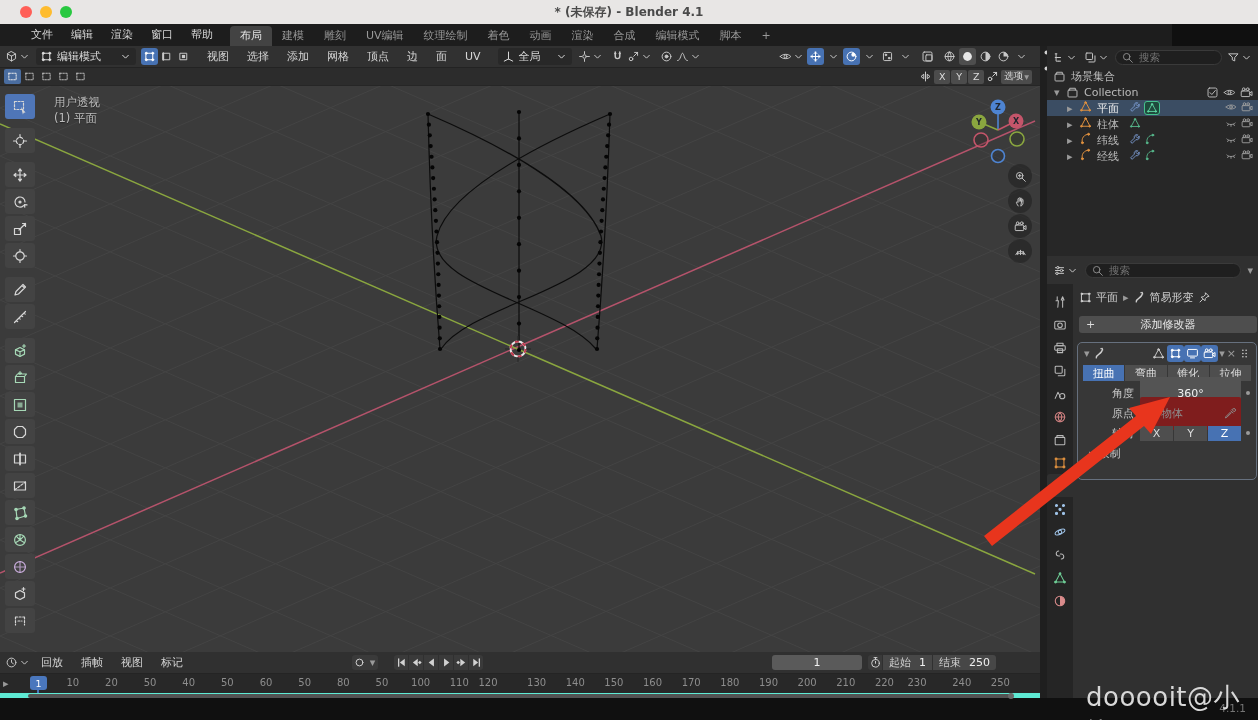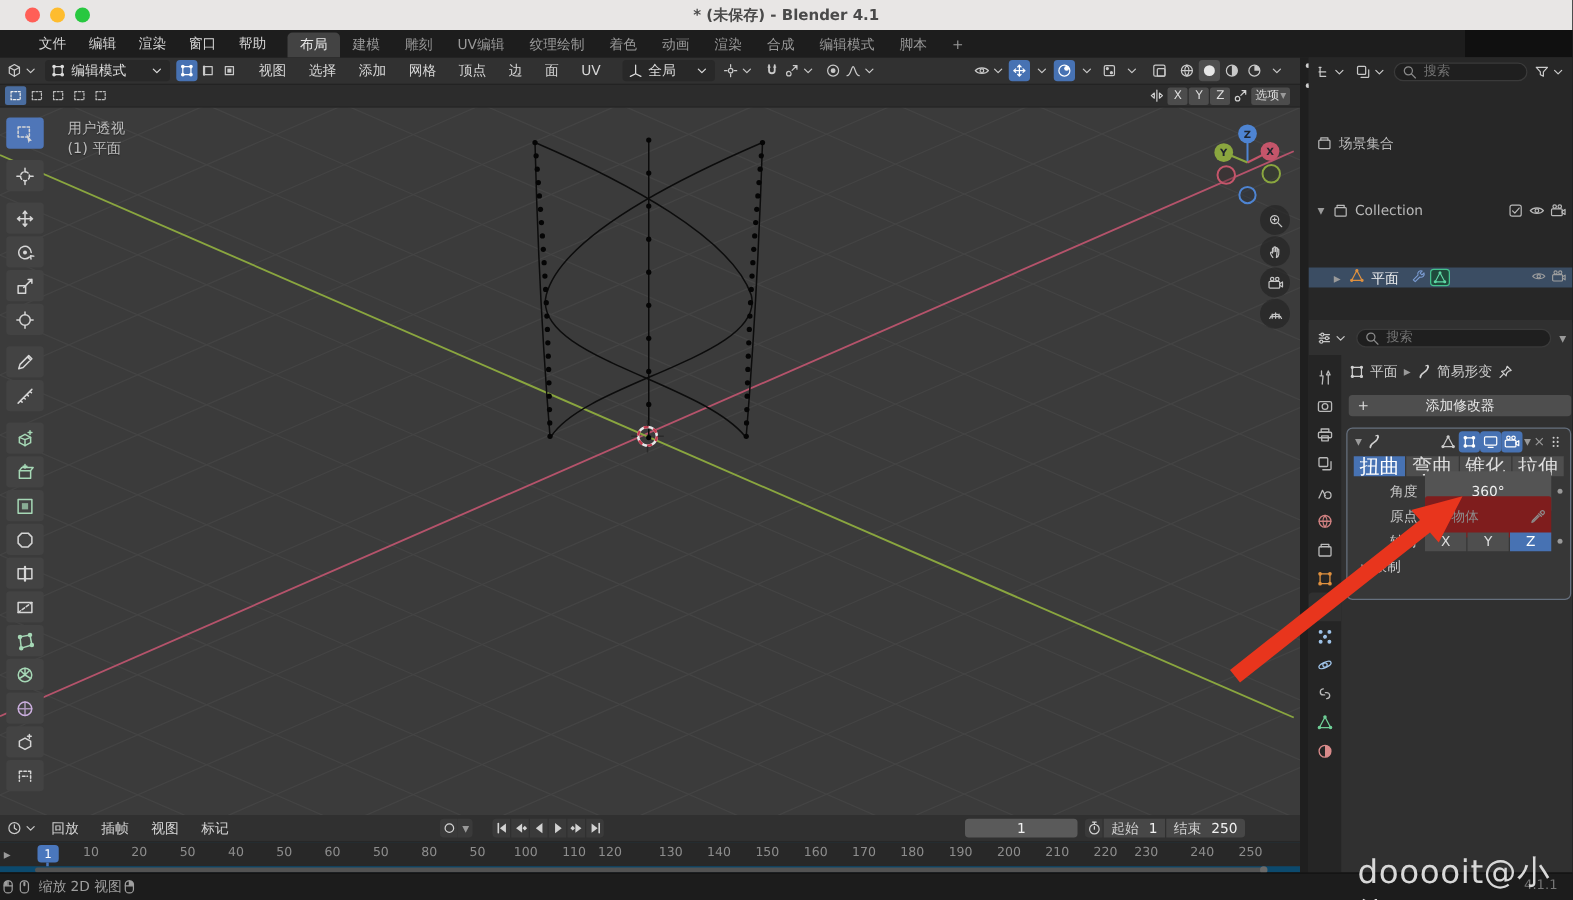--- a/index.html
+++ b/index.html
@@ -38,38 +38,38 @@
   .tool.active{background:#4f76b8;color:#fff;}
   .tgap{height:5px;}
   #vp-labels{left:54px;top:26px;color:#bdbdbd;font-size:11.5px;line-height:16px;text-shadow:0 1px 1px rgba(0,0,0,.4);}
   .navbtn{position:absolute;width:24px;height:24px;border-radius:50%;background:rgba(35,35,35,.65);display:flex;align-items:center;justify-content:center;color:#c4c4c4;}
   
   #rightcol{left:1040px;top:46px;width:218px;height:652px;background:#303030;}
   #gutter{position:absolute;left:0;top:0;width:7px;height:652px;background:#1f1f1f;}
   #outliner{position:absolute;left:7px;top:0;width:211px;height:210px;background:#272727;}
   .srch{height:15px;background:#1f1f1f;border:1px solid #3a3a3a;border-radius:8px;display:flex;align-items:center;padding:0 5px;gap:3px;color:#8b8b8b;}
   .srch input{background:transparent;border:0;outline:0;color:#bbb;width:70px;font-size:10.5px;font-family:inherit;}
-  .orow{display:flex;align-items:center;height:16px;padding-left:6px;gap:2px;color:#b9b9b9;margin-top:38px;}
+  .orow{display:flex;align-items:center;height:16px;padding-left:6px;gap:2px;color:#b9b9b9;}
   .orow.selrow{background:#3b4d63;color:#f0f0f0;}
   .oright{margin-left:auto;display:flex;align-items:center;gap:4px;padding-right:5px;}
   #props{position:absolute;left:7px;top:212px;width:211px;height:440px;background:#303030;}
   #ptabs{position:absolute;left:0;top:26px;width:26px;height:414px;background:#252525;display:flex;flex-direction:column;align-items:center;padding-top:6px;}
   .ptab{width:26px;height:23px;display:flex;align-items:center;justify-content:center;color:#b9b9b9;}
   .ptab.active{background:#303030;border-radius:3px 0 0 3px;color:#7db0ea;}
   .modpanel{position:absolute;left:30px;top:84px;width:180px;height:138px;background:#373737;border:1px solid #66707e;border-radius:5px;}
-  .dtab{flex:1;height:16px;display:flex;align-items:center;justify-content:center;background:#4e4e4e;color:#ddd;font-size:16px;}
+  .dtab{flex:1;height:16px;display:flex;align-items:center;justify-content:center;background:#4e4e4e;color:#ddd;font-size:11px;}
   .dtab.active{background:var(--accent);color:#fff;}
   .prow{display:flex;align-items:center;height:20px;padding:0 6px;}
   .plabel{width:56px;text-align:right;padding-right:6px;color:#c6c6c6;flex:0 0 auto;}
   .pfield{flex:1;height:33px;background:#545454;border-radius:2px;display:flex;align-items:center;justify-content:center;color:#f0f0f0;}
   .animdot{width:4px;height:4px;border-radius:50%;background:#9a9a9a;margin-left:5px;flex:0 0 auto;}
   .axbtn{flex:1;height:15px;display:flex;align-items:center;justify-content:center;background:#4e4e4e;color:#ddd;}
   .axbtn.on{background:var(--accent);color:#fff;}
   
-  #timeline{left:0;top:652px;width:1040px;height:46px;background:#0c4a6e;}
+  #timeline{left:0;top:652px;width:1040px;height:46px;background:#5eead4;}
   #tl-header{position:absolute;left:0;top:0;width:1040px;height:22px;background:#303030;display:flex;align-items:center;border-bottom:1px solid #242424;}
   #ruler{position:absolute;left:0;top:22px;width:1040px;height:19px;background:#282828;}
   .rnum{position:absolute;top:3px;transform:translateX(-50%);color:#8d8d8d;font-size:10px;}
   #playhead{position:absolute;left:30px;top:2px;width:17px;height:14px;background:#4a77bd;border-radius:3px;color:#fff;font-size:9.5px;display:flex;align-items:center;justify-content:center;}
   #tl-scroll{position:absolute;left:28px;top:42px;width:984px;height:4px;background:#535353;border-radius:2px;}
   .pbtn{width:14px;height:15px;display:inline-flex;align-items:center;justify-content:center;background:#3a3a3a;color:#d2d2d2;}
   
   #statusbar{left:0;top:698px;width:1258px;height:22px;background:#1c1c1c;border-top:1px solid #121212;display:flex;align-items:center;color:#9f9f9f;}
   #version{position:absolute;right:12px;top:702px;color:#757575;font-size:10.5px;}
   #watermark{position:absolute;left:1086px;top:680px;font-size:26px;color:#d8d8d8;z-index:60;letter-spacing:.5px;}
@@ -1200,36 +1200,19 @@
         <span class="rnum" style="left: 884.435px;">220</span>
         <span class="rnum" style="left: 917px;">230</span>
         <span class="rnum" style="left: 961.735px;">240</span>
         <span class="rnum" style="left: 1000.38px;">250</span>
       </div>
     <div id="tl-scroll">
         <div style="position:absolute;right:-2px;top:-1px;width:6px;height:6px;border-radius:50%;background:#6a6a6a"></div>
       </div>
   </div>
 
-  <div id="statusbar" class="abs">
-    <svg class="ic" width="13" height="13" viewBox="0 0 16 16" fill="none" stroke="currentColor" stroke-width="1.2" stroke-linecap="round" stroke-linejoin="round">
-        <rect x="4" y="2" width="8" height="12" rx="3.5"></rect>
-        <path d="M8 2v5M4 7h8"></path>
-        <path d="M4.5 3.5a3.5 3.5 0 013-1.5v5h-3.5z" fill="currentColor" stroke="none"></path>
-      </svg>
-    <svg class="ic" width="13" height="13" viewBox="0 0 16 16" fill="none" stroke="currentColor" stroke-width="1.2" stroke-linecap="round" stroke-linejoin="round">
-        <rect x="4" y="2" width="8" height="12" rx="3.5"></rect>
-        <rect x="7" y="3" width="2" height="4.5" rx="1" fill="currentColor" stroke="none"></rect>
-      </svg>
-    <span style="margin-left:5px">缩放 2D 视图</span>
-    <svg class="ic" width="13" height="13" viewBox="0 0 16 16" fill="none" stroke="currentColor" stroke-width="1.2" stroke-linecap="round" stroke-linejoin="round">
-        <rect x="4" y="2" width="8" height="12" rx="3.5"></rect>
-        <path d="M8 2v5M4 7h8"></path>
-        <path d="M11.5 3.5a3.5 3.5 0 00-3-1.5v5h3.5z" fill="currentColor" stroke="none"></path>
-      </svg>
-  </div>
   <span id="version">4.1.1</span>
   <span id="watermark">dooooit@小柒</span>
 
   <svg id="arrow-svg" width="1258" height="720">
     <polygon points="984,536 1136,416 1129,408 1170,397 1151,434 1144,426 992,546" fill="#e8351d"></polygon>
   </svg>
 </div>
 
 </body></html>

